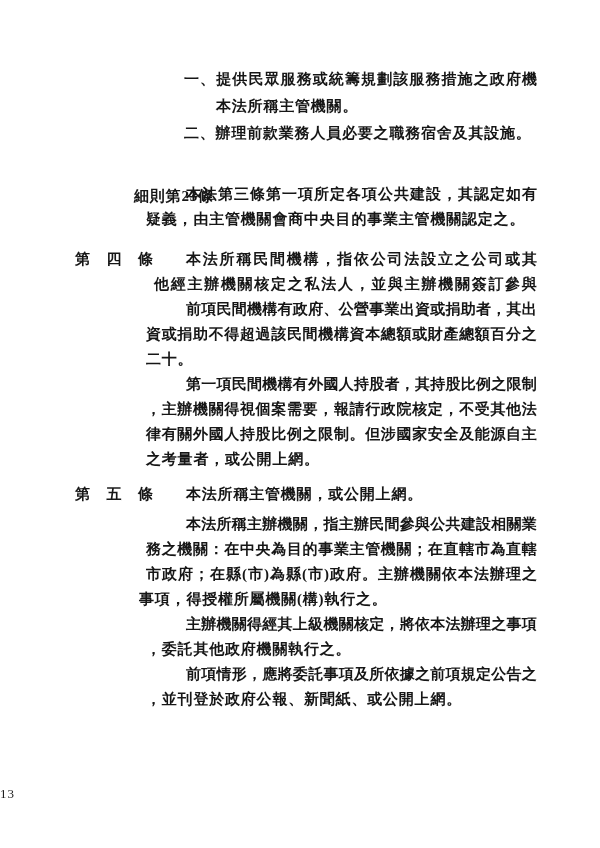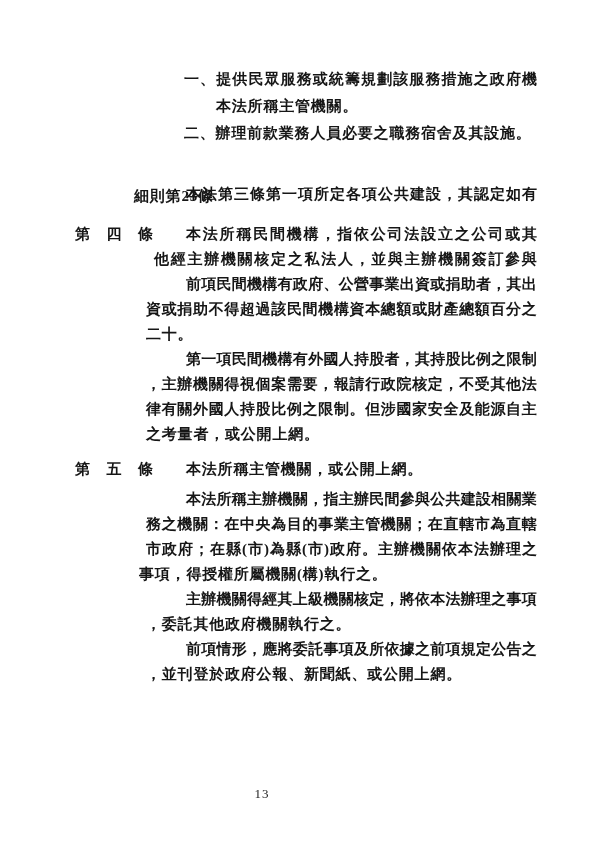--- a/index.html
+++ b/index.html
@@ -22,21 +22,21 @@
   .seg.j { display:flex; justify-content:space-between; }
   .seg.j span { display:block; }
   .headseg {
     position:absolute; top:0; height:25px; line-height:25px;
     font-size:15px; font-weight:600;
     left:75px; width:78px;
     display:flex; justify-content:space-between;
   }
   .page-number {
     position:absolute; top:786px; left:0; width:524px;
-    text-align:center; font-size:13px; letter-spacing:1px;
+    text-align:left; font-size:13px; letter-spacing:1px;
     color:#1a1a1a;
   }
 </style>
 </head>
 <body>
 
 <div class="page">
   <div class="doc" id="doc">
       <div class="line">
         <div class="seg j" style="left: 184px; width: 353px;">
@@ -91,20 +91,23 @@
           <span>共</span>
           <span>建</span>
           <span>設</span>
           <span>，</span>
           <span>其</span>
           <span>認</span>
           <span>定</span>
           <span>如</span>
           <span>有</span>
         </div>
+      </div>
+      <div class="line">
+        <div class="seg plain" style="left: 146px;">疑義，由主管機關會商中央目的事業主管機關認定之。</div>
       </div>
       <div class="line" style="margin-top: 15px;">
         <div class="headseg">
           <span>第</span>
           <span>四</span>
           <span>條</span>
         </div>
         <div class="seg j" style="left: 186px; width: 351px;">
           <span>本</span>
           <span>法</span>

